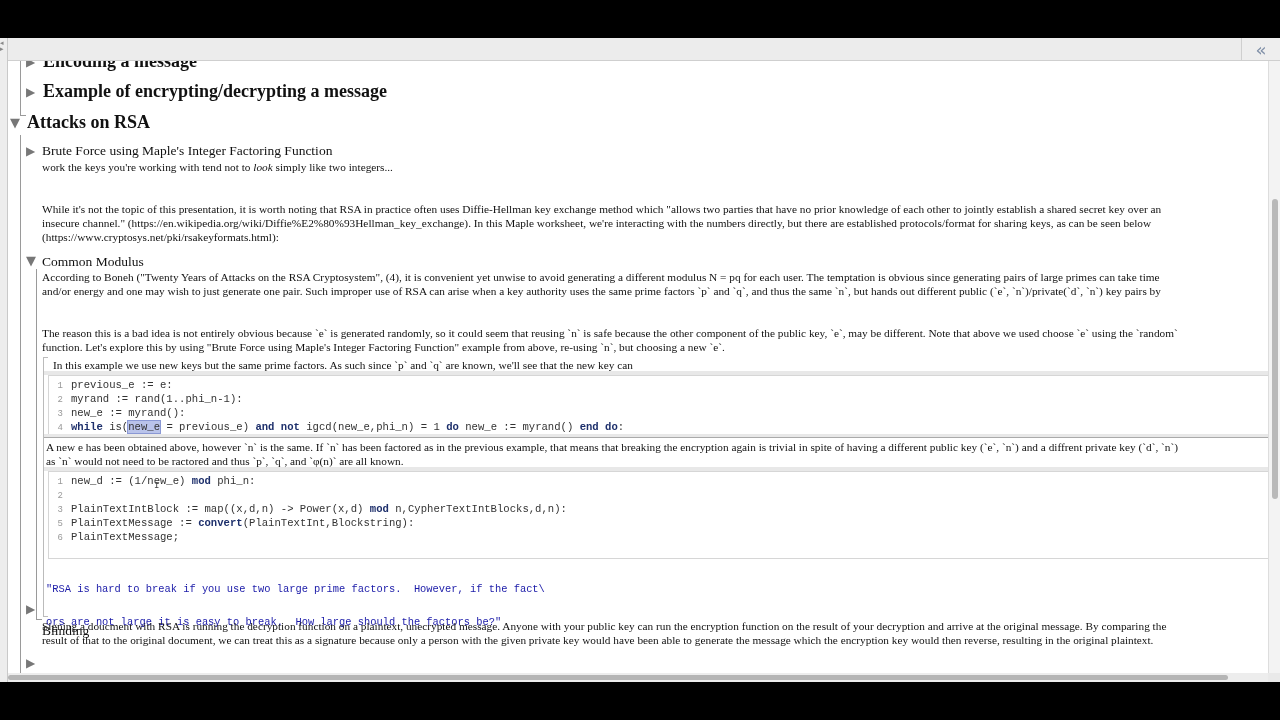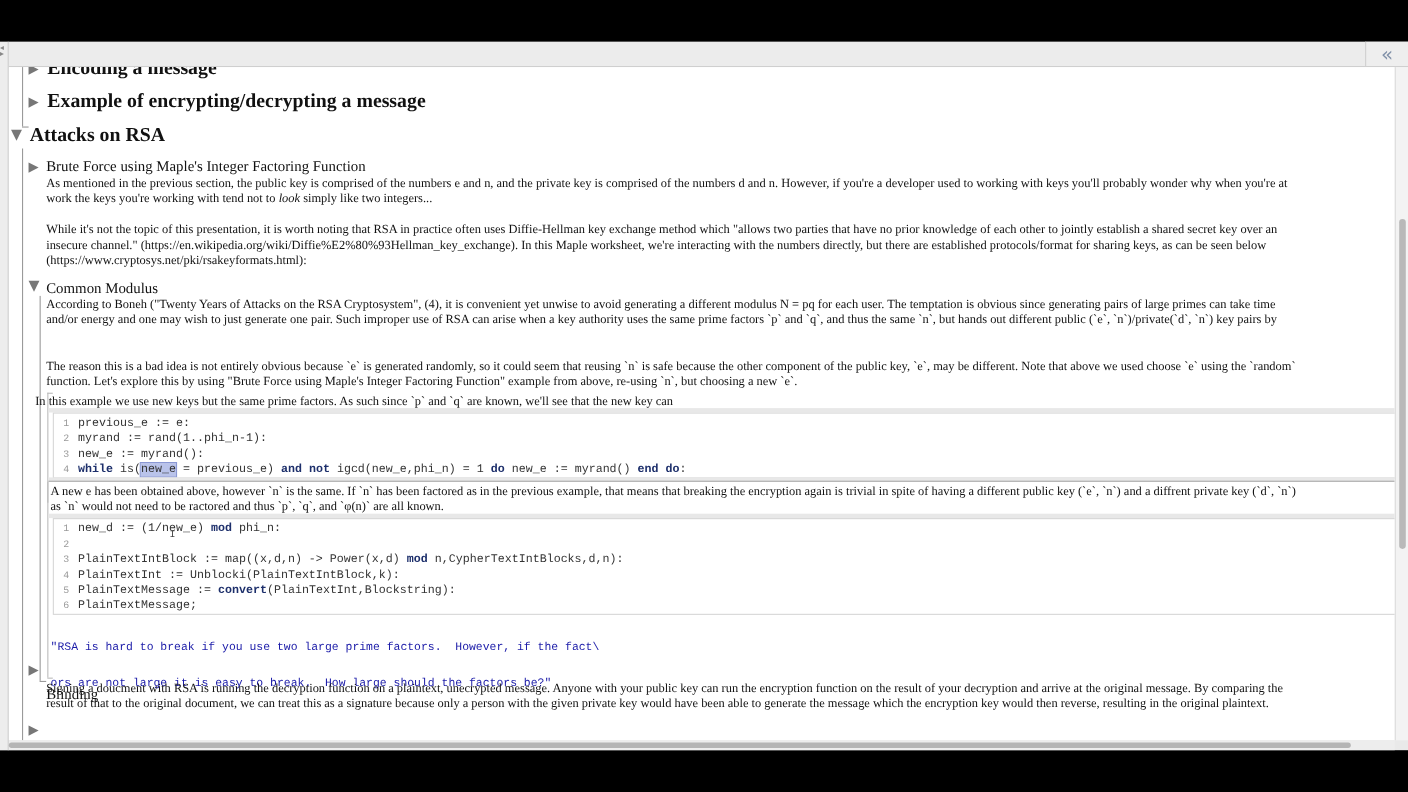--- a/index.html
+++ b/index.html
@@ -97,21 +97,20 @@
 
     <span class="tri tri-right" style="left:18px; top:24px;">▶</span>
     <div class="abs h-big" style="left:35px; top:20px;text-align:center;">Example of encrypting/decrypting a message</div>
 
     <span class="tri tri-down" style="left:2px; top:54px;">▼</span>
     <div class="abs h-big" style="left:19px; top:51px;">Attacks on RSA</div>
 
     <span class="tri tri-right" style="left:18px; top:83px;">▶</span>
     <div class="abs h-med" style="left:34px; top:82px;">Brute Force using Maple's Integer Factoring Function</div>
     <div class="abs para" style="left:34px; top:99px;">
-      <div>As mentioned in the previous section, the public key is comprised of the numbers e and n, and the private key is comprised of the numbers d and n. However, if you're a developer used to working with keys you'll probably wonder why when you're at</div>
       <div><span>work the keys you're working with tend not to </span><em>look</em><span> simply like two integers...</span></div>
     </div>
     <div class="abs para" style="left:34px; top:141px;">
       <div>While it's not the topic of this presentation, it is worth noting that RSA in practice often uses Diffie-Hellman key exchange method which "allows two parties that have no prior knowledge of each other to jointly establish a shared secret key over an</div>
       <div>insecure channel." (https://en.wikipedia.org/wiki/Diffie%E2%80%93Hellman_key_exchange). In this Maple worksheet, we're interacting with the numbers directly, but there are established protocols/format for sharing keys, as can be seen below</div>
       <div>(https://www.cryptosys.net/pki/rsakeyformats.html):</div>
     </div>
 
     <span class="tri tri-down" style="left:18px; top:192px;">▼</span>
     <div class="abs h-med" style="left:34px; top:193px;">Common Modulus</div>
@@ -122,21 +121,21 @@
       <div>According to Boneh ("Twenty Years of Attacks on the RSA Cryptosystem", (4), it is convenient yet unwise to avoid generating a different modulus N = pq for each user. The temptation is obvious since generating pairs of large primes can take time</div>
       <div>and/or energy and one may wish to just generate one pair. Such improper use of RSA can arise when a key authority uses the same prime factors `p` and `q`, and thus the same `n`, but hands out different public (`e`, `n`)/private(`d`, `n`) key pairs by</div>
     </div>
     <div class="abs para" style="left:34px; top:265px;">
       <div>The reason this is a bad idea is not entirely obvious because `e` is generated randomly, so it could seem that reusing `n` is safe because the other component of the public key, `e`, may be different. Note that above we used choose `e` using the `random`</div>
       <div>function.  Let's explore this by using "Brute Force using Maple's Integer Factoring Function" example from above, re-using `n`, but choosing a new `e`.</div>
     </div>
 
     <div class="vline" style="left:35px; top:296px; height:100px; background:#bbb;"></div>
     <div class="hline" style="left:35px; top:296px; width:5px; background:#bbb;"></div>
-    <div class="abs para" style="left:24px; top:297px;">In this example we use new keys but the same prime factors. As such since `p` and `q` are known, we'll see that the new key can</div>
+    <div class="abs para" style="left:45px; top:297px;">In this example we use new keys but the same prime factors. As such since `p` and `q` are known, we'll see that the new key can</div>
     <div class="exec-band" style="left:36px; top:310px; width:1224px; height:4px;"></div>
     <div class="code-box" style="left:40px; top:314px; width:1220px; height:58px; border-color:#d6d6d6;">
       <div style="padding-top:2px;">
         <div class="code-line"><span class="ln">1</span><span>previous_e := e:</span></div>
         <div class="code-line"><span class="ln">2</span><span>myrand := rand(1..phi_n-1):</span></div>
         <div class="code-line"><span class="ln">3</span><span>new_e := myrand():</span></div>
         <div class="code-line"><span class="ln">4</span><span class="kw">while</span><span> is(</span><span class="sel">new_e</span><span> = previous_e) </span><span class="kw">and not</span><span> igcd(new_e,phi_n) = 1 </span><span class="kw">do</span><span> new_e := myrand() </span><span class="kw">end do</span><span>:</span></div>
       </div>
     </div>
     <div class="exec-band" style="left:36px; top:373px; width:1224px; height:3px; border-bottom:1px solid #aaa;"></div>
@@ -146,21 +145,20 @@
     <div class="abs para" style="left:38px; top:379px;">
       <div>A new e has been obtained above, however `n` is the same. If `n` has been factored as in the previous example, that means that breaking the encryption again is trivial in spite of having a different public key (`e`, `n`)   and a diffrent private key (`d`, `n`)</div>
       <div>as `n` would not need to be ractored and thus `p`, `q`, and `φ(n)` are all known.</div>
     </div>
     <div class="exec-band" style="left:36px; top:406px; width:1224px; height:4px;"></div>
     <div class="code-box" style="left:40px; top:410px; width:1220px; height:86px;">
       <div style="padding-top:2px;">
         <div class="code-line"><span class="ln">1</span><span>new_d := (1/new_e) </span><span class="kw">mod</span><span> phi_n:</span></div>
         <div class="code-line"><span class="ln">2</span><span></span></div>
         <div class="code-line"><span class="ln">3</span><span>PlainTextIntBlock := map((x,d,n) -&gt; Power(x,d) </span><span class="kw">mod</span><span> n,CypherTextIntBlocks,d,n):</span></div>
-        <div class="code-line"><span class="ln">4</span><span>PlainTextInt := Unblocki(PlainTextIntBlock,k):</span></div>
         <div class="code-line"><span class="ln">5</span><span>PlainTextMessage := </span><span class="kw">convert</span><span>(PlainTextInt,Blockstring):</span></div>
         <div class="code-line"><span class="ln">6</span><span>PlainTextMessage;</span></div>
       </div>
       <span class="cursor-mark" style="left:105px; top:9px;">I</span>
     </div>
     <div class="output-text" style="left:38px; top:501px;">
       <div>"RSA is hard to break if you use two large prime factors.  However, if the fact\</div>
       <div>ors are not large it is easy to break.  How large should the factors be?"</div>
     </div>
 

